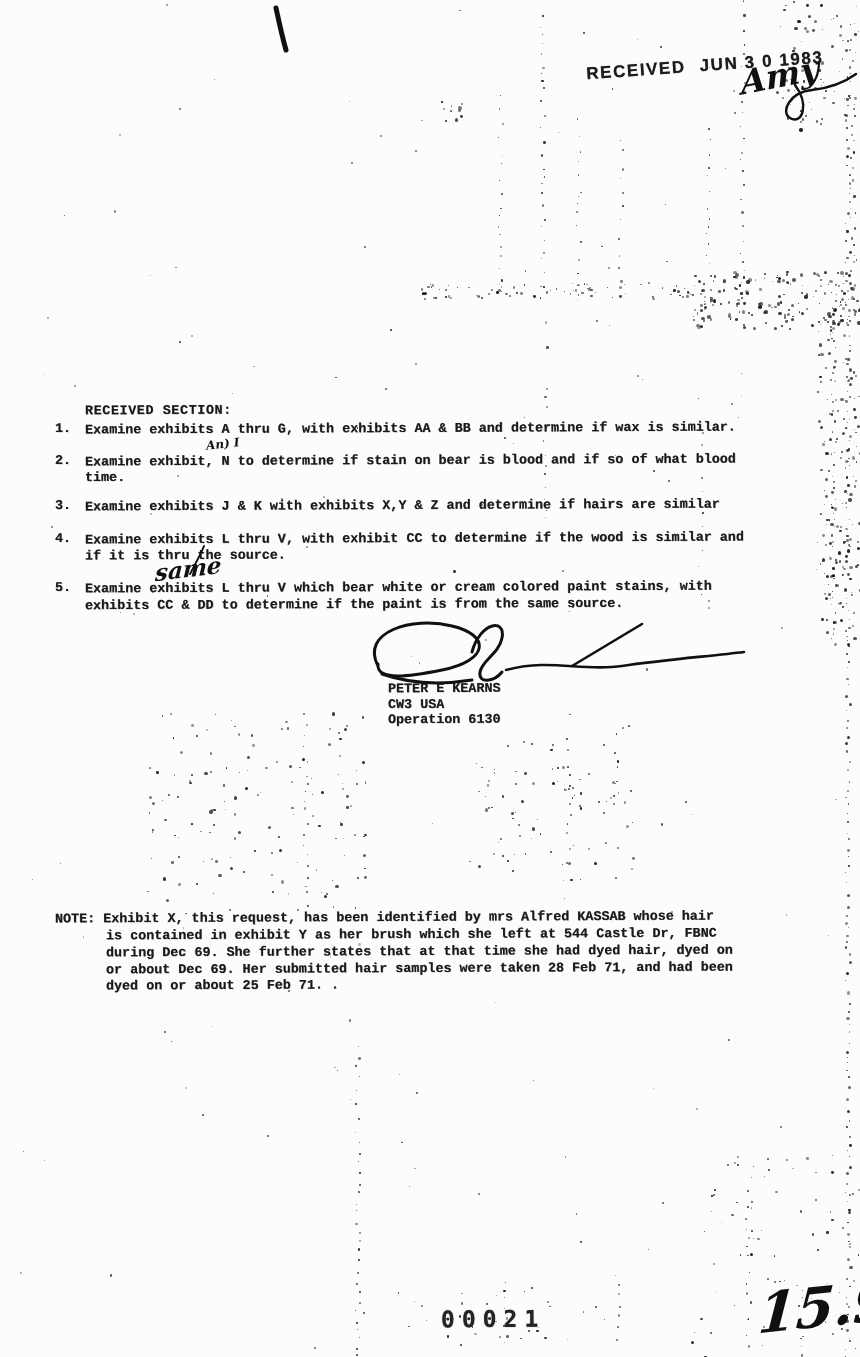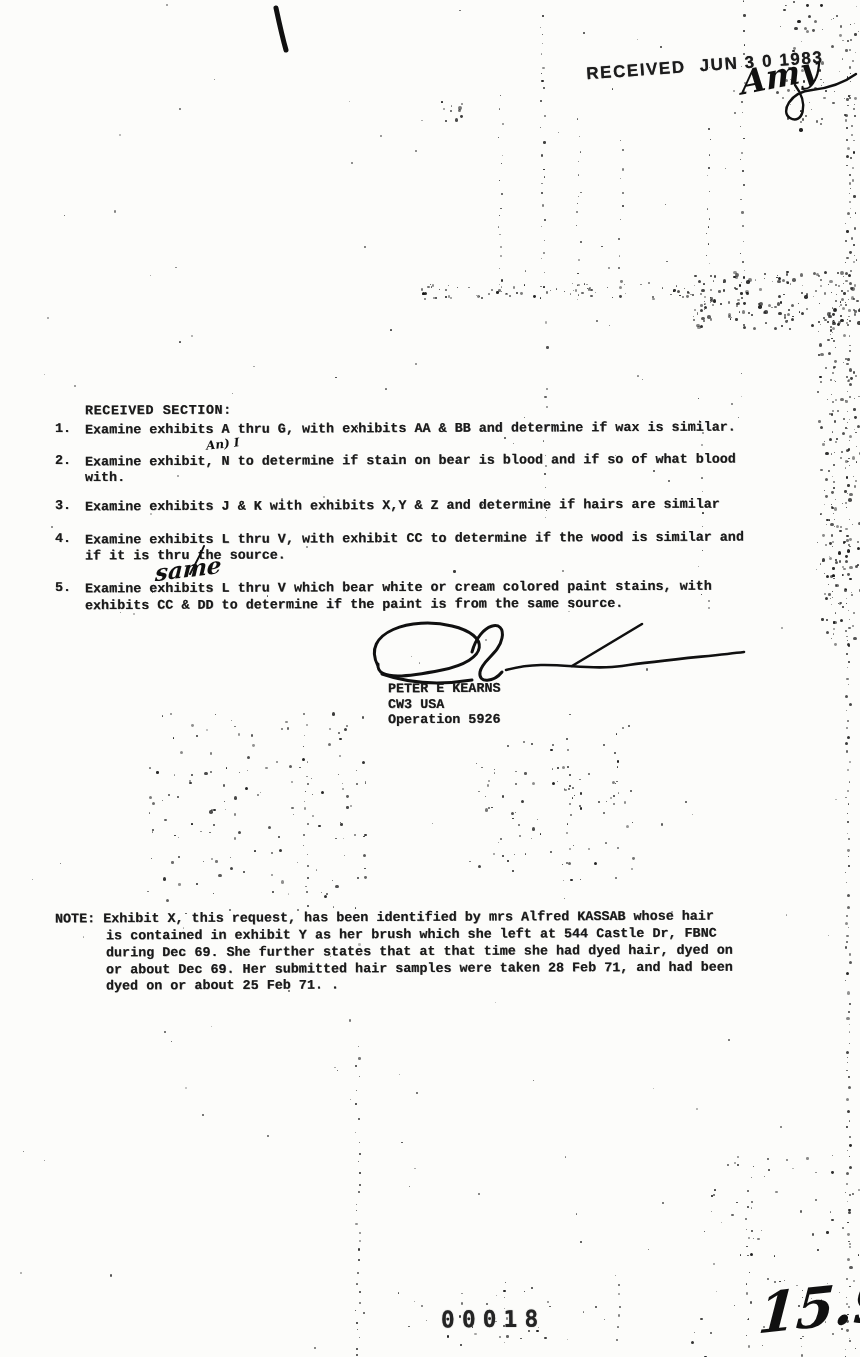--- a/index.html
+++ b/index.html
@@ -1501,21 +1501,21 @@
     <path d="M 35 5 C 50 25, 42 45, 30 38 C 20 32, 30 12, 52 10 C 70 8, 85 2, 96 -6" stroke-width="2.4"></path>
   </svg>
 
   <div class="tw tw-head" style="left:85px;top:403px;">RECEIVED SECTION:</div>
 
   <div class="tw" style="left:55px;top:421px;">1.</div>
   <div class="tw" style="left:85px;top:421px;">Examine exhibits A thru G, with exhibits AA &amp; BB and determine if wax is similar.</div>
 
   <div class="tw" style="left:55px;top:453px;">2.</div>
   <div class="tw" style="left:85px;top:453px;">Examine exhibit, N to determine if stain on bear is blood and if so of what blood</div>
-  <div class="tw" style="left:85px;top:470px;">with.</div>
+  <div class="tw" style="left:85px;top:470px;">time.</div>
   <div class="hand hand-sup">An) I</div>
 
   <div class="tw" style="left:55px;top:498px;">3.</div>
   <div class="tw" style="left:85px;top:498px;">Examine exhibits J &amp; K with exhibits X,Y &amp; Z and determine if hairs are similar</div>
 
   <div class="tw" style="left:55px;top:531px;">4.</div>
   <div class="tw" style="left:85px;top:531px;">Examine exhibits L thru V, with exhibit CC to determine if the wood is similar and</div>
   <div class="tw" style="left:85px;top:548px;">if it is thru the source.</div>
   <svg class="ink" style="left:188px;top:544px;" width="20" height="32">
     <path d="M 16 2 C 12 12, 6 22, 2 30" stroke-width="2"></path>
@@ -1529,24 +1529,24 @@
   <svg class="ink" style="left:320px;top:610px;" width="430" height="95">
     <path d="M 58 56 C 40 22, 92 6, 132 16 C 170 25, 170 50, 122 60 C 92 66, 56 72, 58 54" stroke-width="3"></path>
     <path d="M 62 64 Q 102 78, 152 70" stroke-width="3"></path>
     <path d="M 152 42 C 160 12, 186 8, 182 28 C 179 44, 162 50, 160 62 C 158 74, 174 72, 182 62" stroke-width="3"></path>
     <path d="M 252 56 L 322 14" stroke-width="2.6"></path>
     <path d="M 186 60 C 230 48, 262 62, 302 56 C 342 50, 392 46, 424 42" stroke-width="2.6"></path>
   </svg>
 
   <div class="tw" style="left:388px;top:681px;">PETER E KEARNS</div>
   <div class="tw" style="left:388px;top:697px;">CW3 USA</div>
-  <div class="tw" style="left:388px;top:712px;">Operation 5926</div>
+  <div class="tw" style="left:388px;top:712px;">Operation 6130</div>
 
   <div class="tw" style="left:55px;top:910px;">NOTE: Exhibit X, this request, has been identified by mrs Alfred KASSAB whose hair</div>
   <div class="tw" style="left:106px;top:927px;">is contained in exhibit Y as her brush which she left at 544 Castle Dr, FBNC</div>
   <div class="tw" style="left:106px;top:944px;">during Dec 69. She further states that at that time she had dyed hair, dyed on</div>
   <div class="tw" style="left:106px;top:961px;">or about Dec 69. Her submitted hair samples were taken 28 Feb 71, and had been</div>
   <div class="tw" style="left:106px;top:978px;">dyed on or about 25 Feb 71. .</div>
 
-  <div class="docnum">00018</div>
+  <div class="docnum">00021</div>
   <div class="hand hand-pagenum">15.9</div>
 
 </div>
 
 </body></html>

